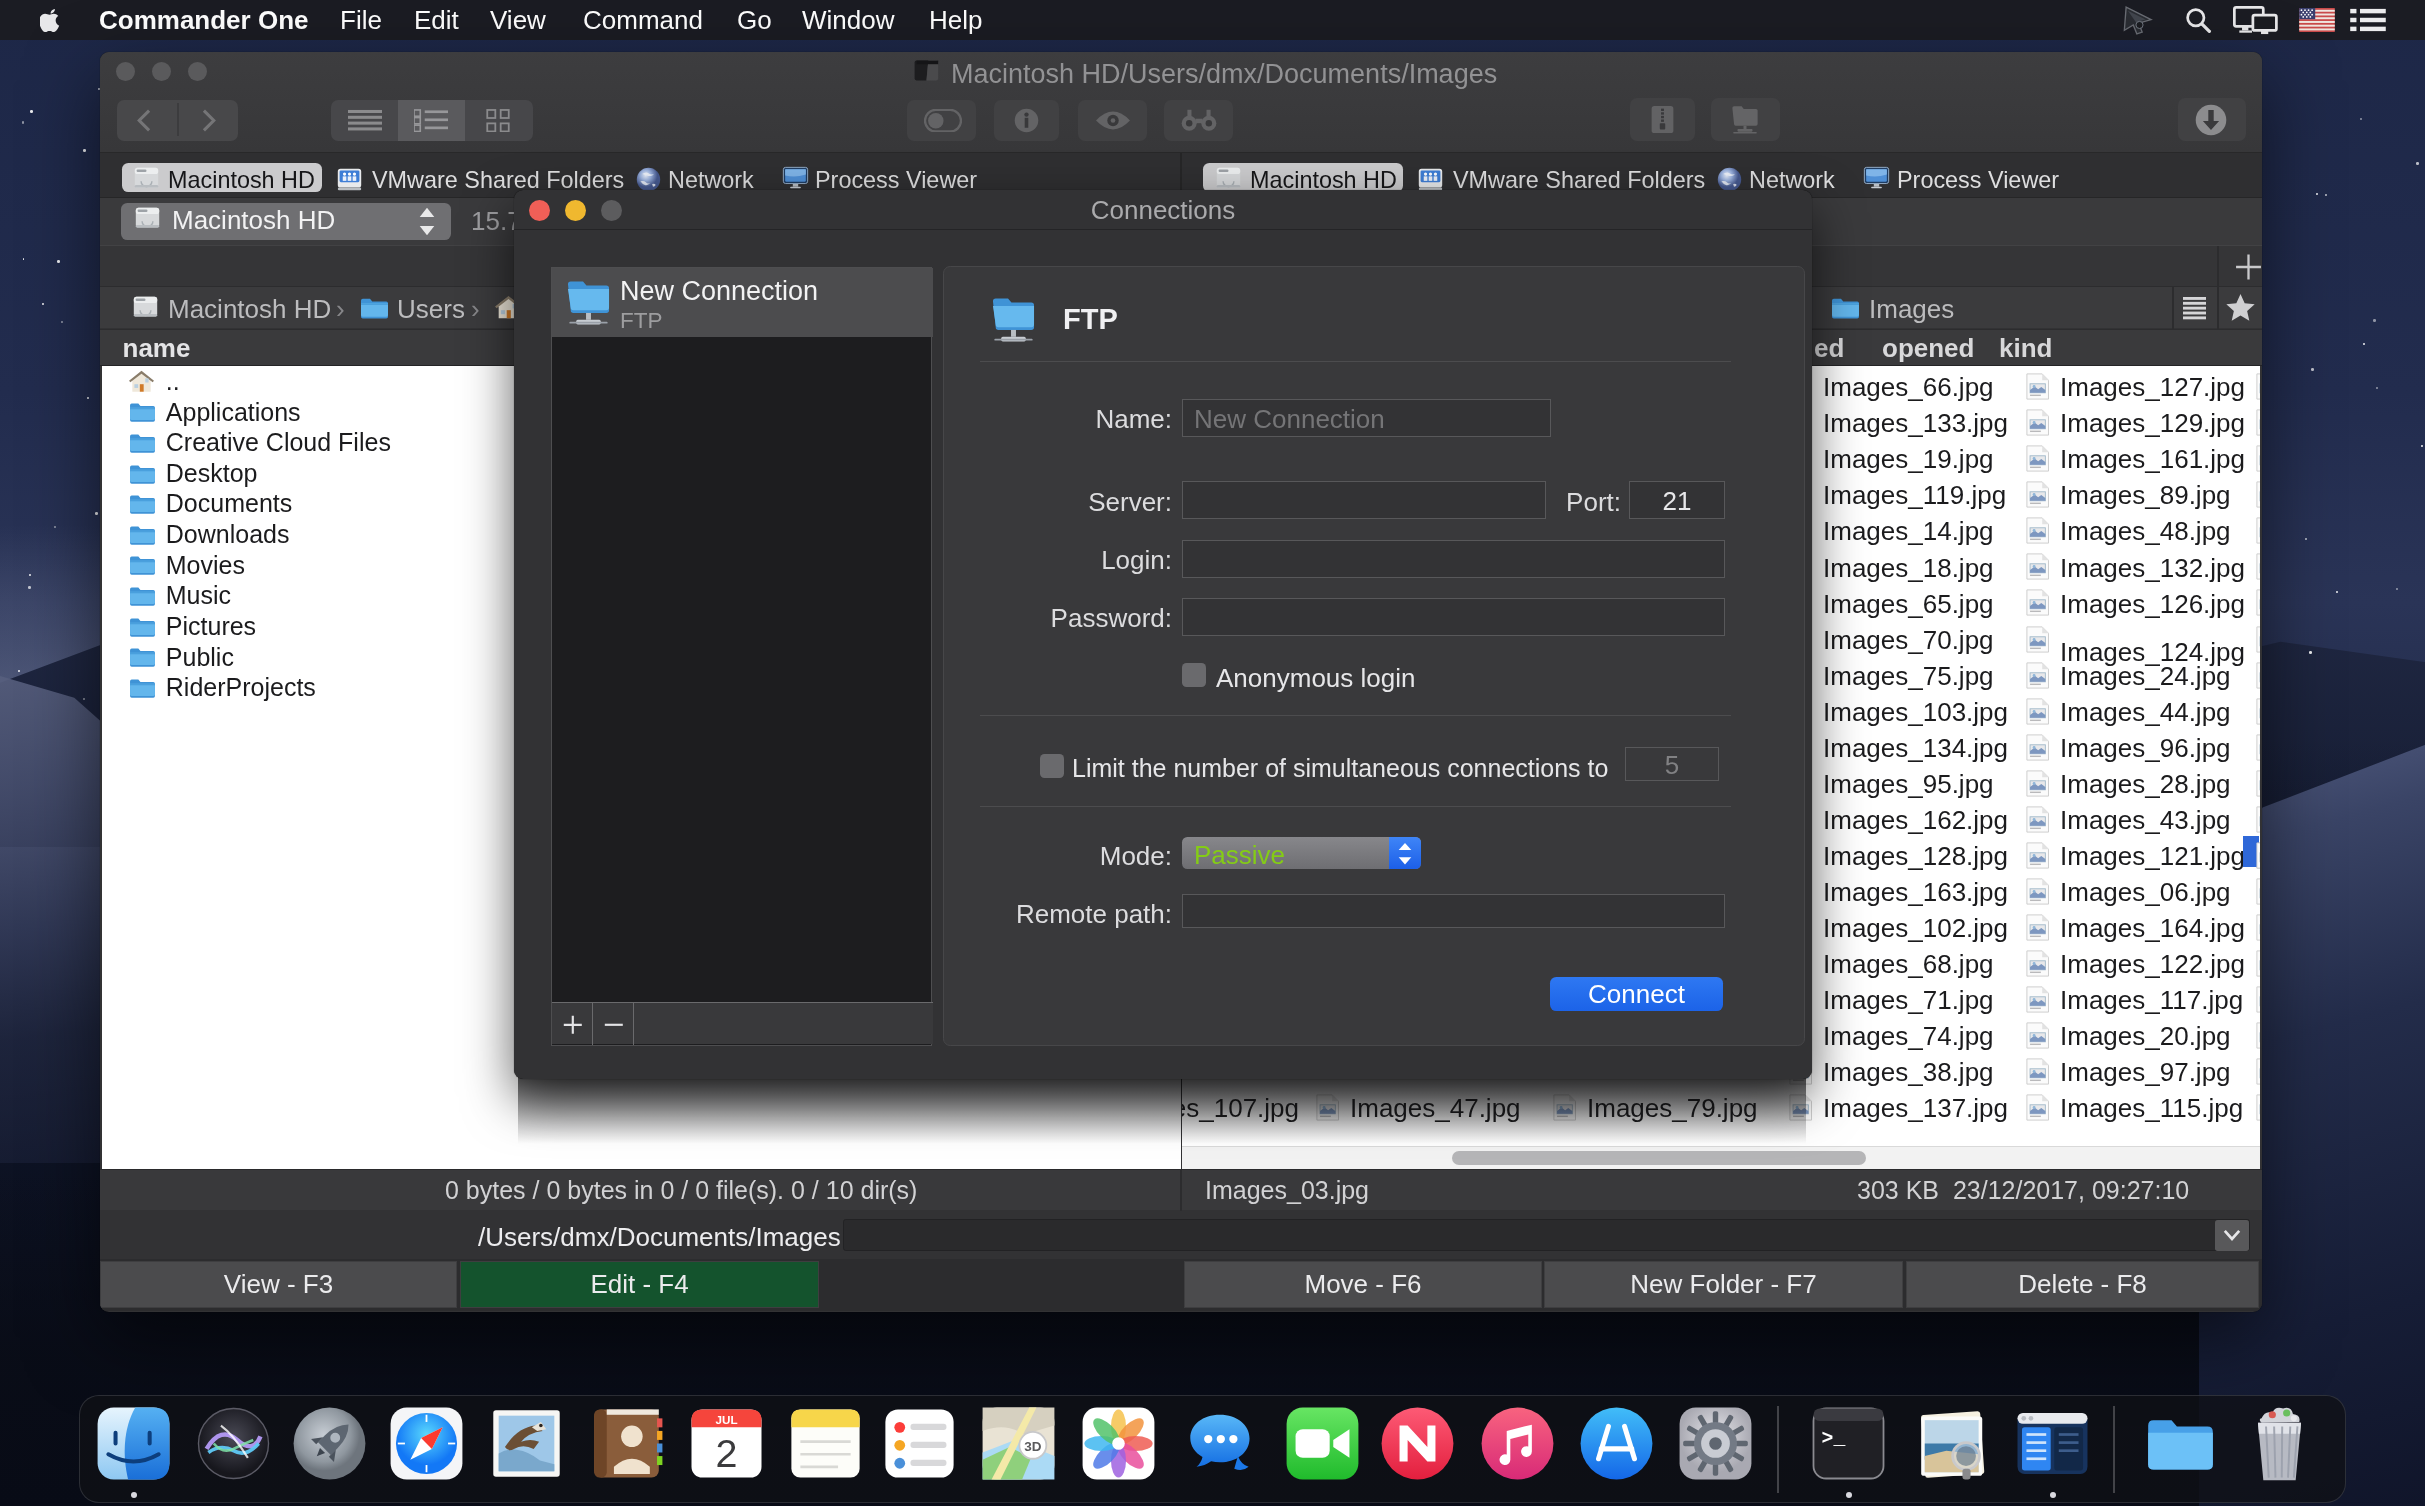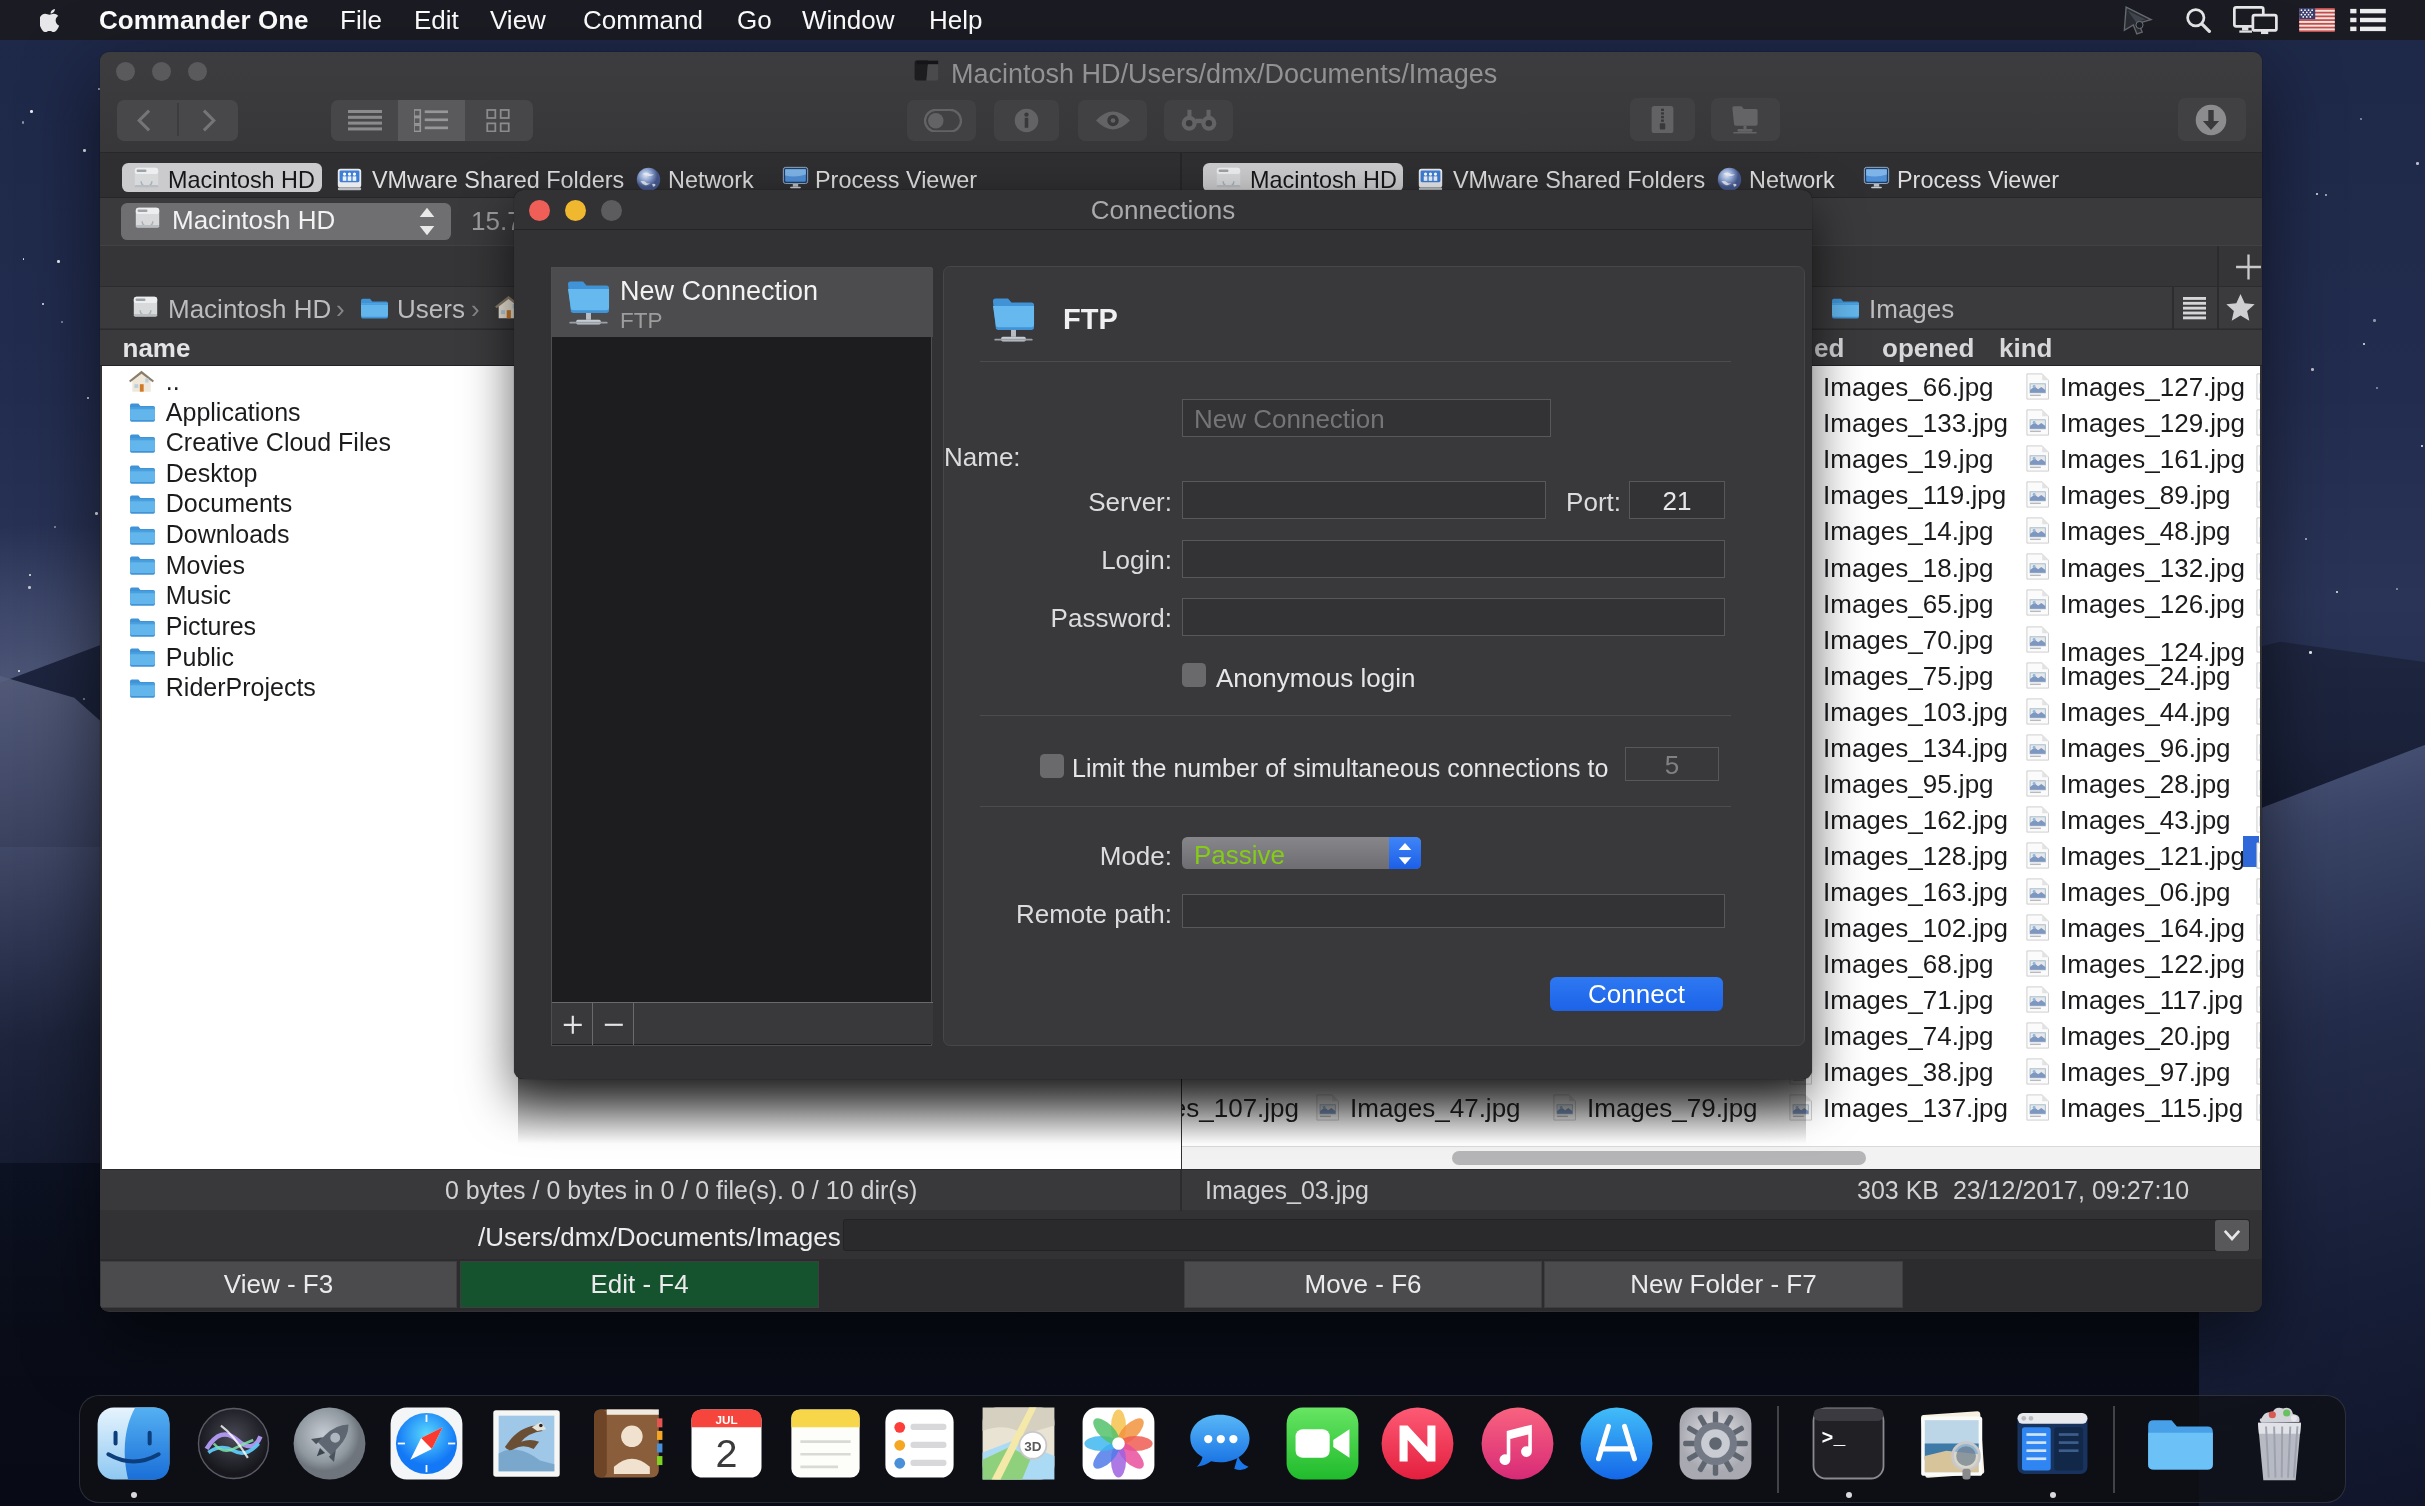--- a/index.html
+++ b/index.html
@@ -1055,20 +1055,21 @@
 <div class="abs" style="left:2115px;top:9px;width:34px;height:31px;background:#58585a;border-radius:2.7px;"></div>
 <svg class="abs" style="left:2123px;top:18px;" width="18" height="12.6" viewBox="0 0 20 14">
         <path d="M2 2 L10 11 L18 2" fill="none" stroke="#e6e6e8" stroke-width="3"></path>
       </svg>
 </div>
 <div class="abs" style="left:0;top:1207px;width:2162px;height:52px;background:#2c2c2e;font-size:26px;color:#ebebed;">
 <div class="abs" style="left:0px;top:1.8px;width:357px;height:47px;background:#4b4b4d;border:0.9px solid #3e3e40;text-align:center;line-height:45px;">View - F3</div>
 <div class="abs" style="left:360px;top:1.8px;width:359px;height:47px;background:#14532d;border:0.9px solid #3e3e40;text-align:center;line-height:45px;">Edit - F4</div>
 <div class="abs" style="left:1084px;top:1.8px;width:358px;height:47px;background:#4b4b4d;border:0.9px solid #3e3e40;text-align:center;line-height:45px;">Move - F6</div>
 <div class="abs" style="left:1444px;top:1.8px;width:359px;height:47px;background:#4b4b4d;border:0.9px solid #3e3e40;text-align:center;line-height:45px;">New Folder - F7</div>
+<div class="abs" style="left:1806px;top:1.8px;width:353px;height:47px;background:#4b4b4d;border:0.9px solid #3e3e40;text-align:center;line-height:45px;">Delete - F8</div>
 </div>
 </div>
 <div class="abs" style="left:518px;top:1063px;width:1288px;height:81px;background:linear-gradient(to bottom, rgba(20,20,22,0.85), rgba(20,20,22,0.0));"></div>
 <div class="abs" style="left:514px;top:190px;width:1298px;height:889px;border-radius:9px;background:#323234;
 box-shadow:0 20px 50px rgba(0,0,0,0.62), 0 0 0.9px rgba(0,0,0,0.9);">
 <div class="abs" style="left:0;top:0;width:1298px;height:40px;border-bottom:1.8px solid #242426;">
 <div class="abs" style="left:15.3px;top:10px;width:21px;height:21px;border-radius:50%;background:#f05f57;"></div>
 <div class="abs" style="left:51px;top:10px;width:21px;height:21px;border-radius:50%;background:#f0b82f;"></div>
 <div class="abs" style="left:87px;top:10px;width:21px;height:21px;border-radius:50%;background:#5c5c5e;"></div>
 <div class="abs" style="left:0;top:5.4px;width:1298px;text-align:center;font-size:26px;color:#aaaaac;">Connections</div>
@@ -1099,21 +1100,21 @@
 <div class="abs" style="left:46px;top:26px;"><svg width="47" height="52" viewBox="0 0 34 38">
 <path d="M2 6 q0-2 2-2 h9 l2.5 3 h14.5 q2 0 2 2 v16 q0 2-2 2 h-24 q-2 0-2-2 z" fill="#3f93d6"></path>
 <path d="M2 9.5 h30 v13.5 q0 2-2 2 h-24 q-2 0-2-2 z" fill="#66b9ee"></path>
 <rect x="15.2" y="27" width="3.6" height="5" fill="#b9bec4"></rect>
 <rect x="8" y="32" width="18" height="3.4" rx="1.2" fill="#c7ccd2"></rect>
 <rect x="3" y="33.4" width="28" height="1.4" rx="0.7" fill="#9aa0a8"></rect>
 </svg></div>
 <span class="abs" style="left:119px;top:36px;font-size:29px;font-weight:700;color:#f0f0f2;">FTP</span>
 <div class="abs" style="left:36px;top:94px;width:751px;height:0.9px;background:#4c4c4e;"></div>
 
-<div class="abs" style="left:0;top:137px;width:228px;text-align:left;margin-top:38px;">Name:</div>
+<div class="abs" style="left:0;top:137px;width:228px;text-align:right;">Name:</div>
 <div class="abs" style="left:238px;top:132px;width:369px;height:38px;background:#333335;border:0.9px solid #58585a;"></div>
 <span class="abs" style="left:250px;top:137px;color:#757577;">New Connection</span>
 
 <div class="abs" style="left:0;top:220px;width:228px;text-align:right;">Server:</div>
 <div class="abs" style="left:238px;top:214px;width:364px;height:38px;background:#333335;border:0.9px solid #58585a;"></div>
 <div class="abs" style="left:541px;top:220px;width:136px;text-align:right;">Port:</div>
 <div class="abs" style="left:685px;top:214px;width:96px;height:38px;background:#333335;border:0.9px solid #58585a;text-align:center;line-height:38px;color:#e8e8ea;">21</div>
 
 <div class="abs" style="left:0;top:278px;width:228px;text-align:right;">Login:</div>
 <div class="abs" style="left:238px;top:273px;width:543px;height:38px;background:#333335;border:0.9px solid #58585a;"></div>

